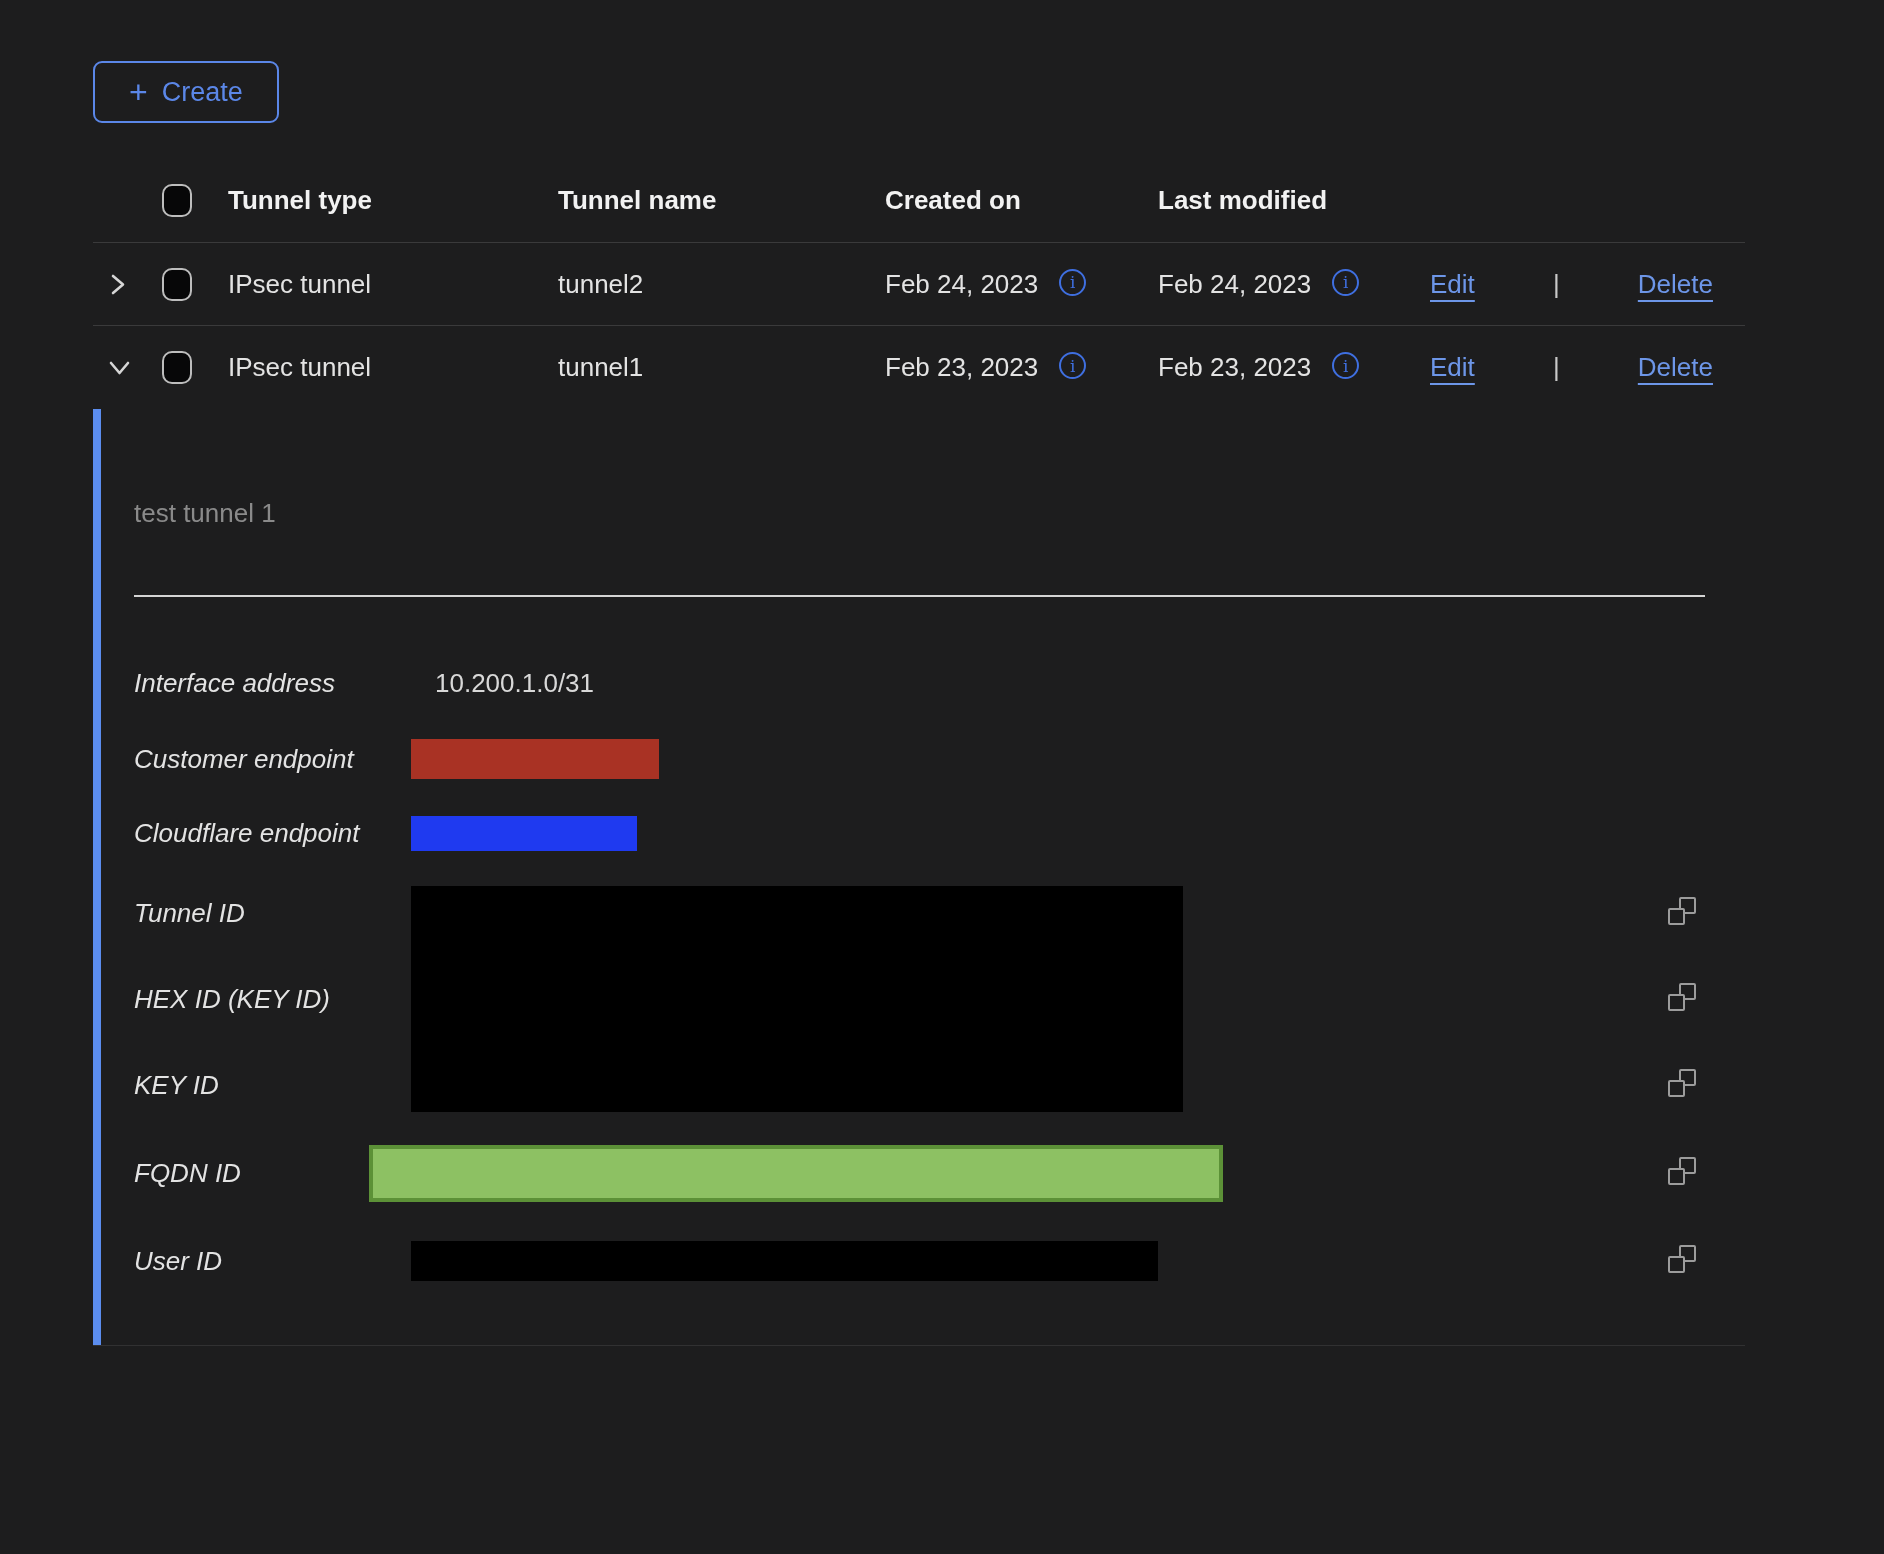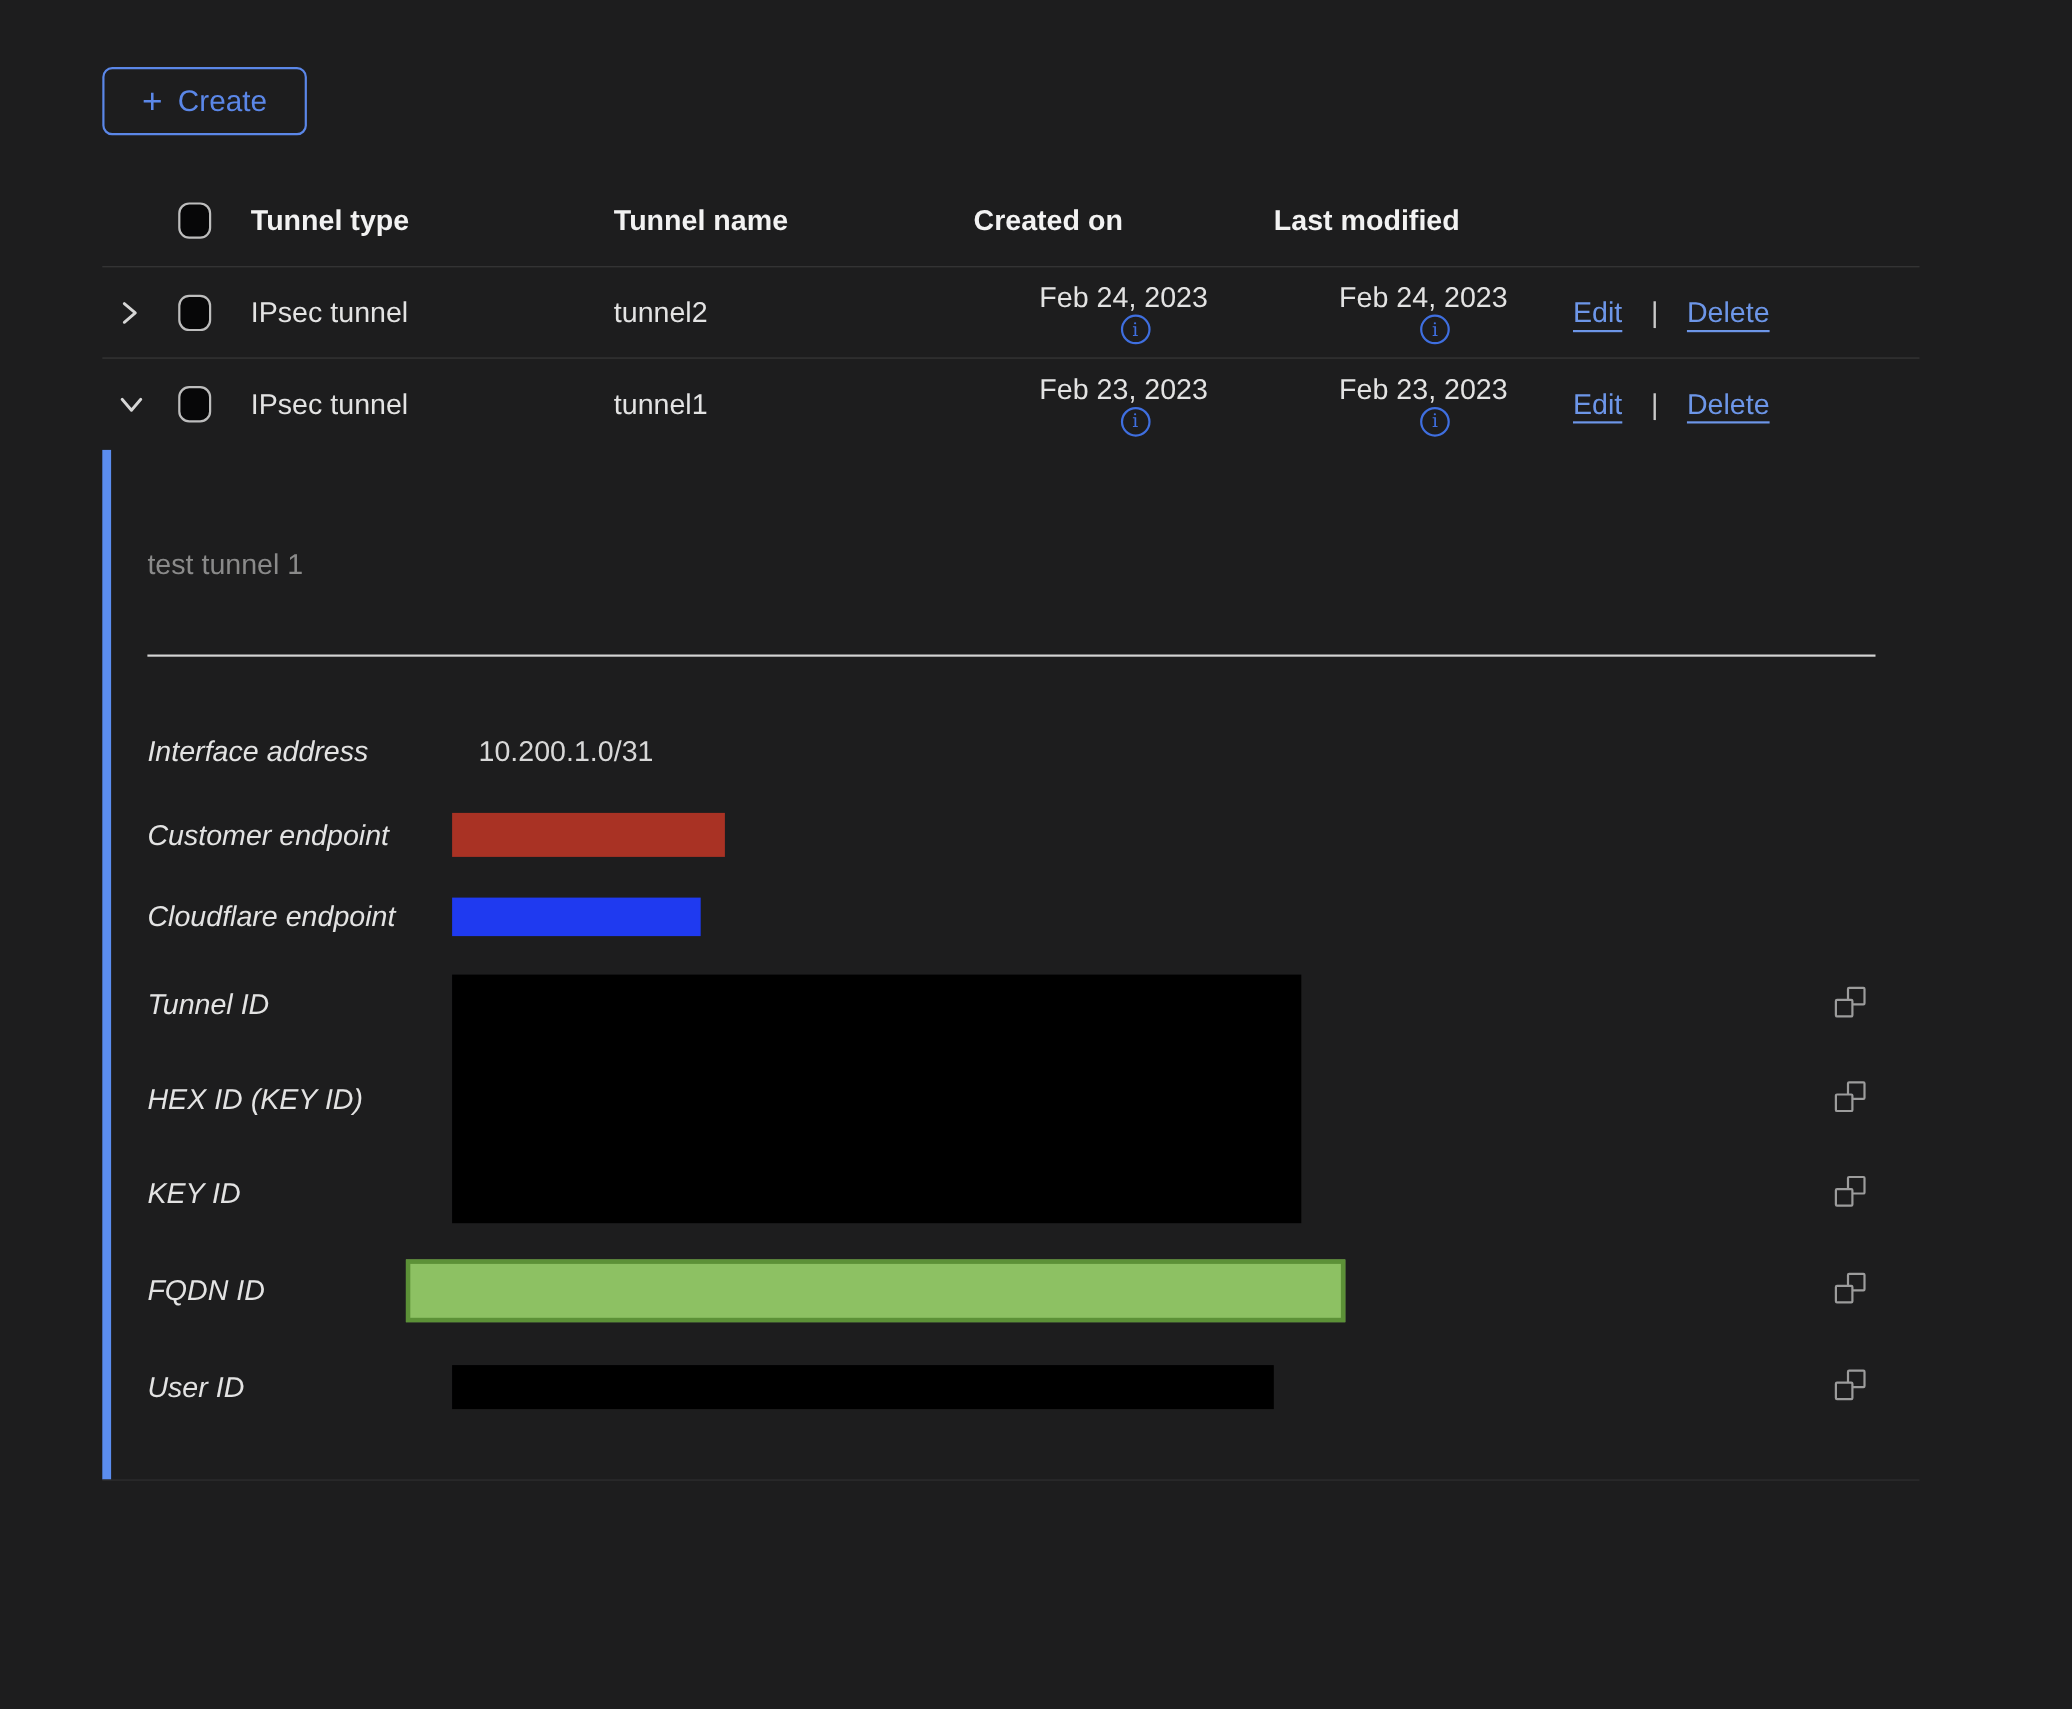--- a/index.html
+++ b/index.html
@@ -38,29 +38,29 @@
   .thead{height:84px;border-bottom:1px solid var(--divider);}
   .th{font-weight:700;font-size:26px;color:#f2f2f2;}
   .trow{height:83px;border-bottom:1px solid var(--divider);font-size:26px;color:#e3e3e3;}
   .trow.expanded{border-bottom:none;}
   .c-chev{padding-left:13px;display:flex;align-items:center;}
   .c-check{padding-left:12px;display:flex;align-items:center;}
   .checkbox{
     width:30px;height:33px;border:2px solid #bdbdbd;border-radius:10px;
     background:#070708;display:inline-block;cursor:pointer;
   }
-  .c-created,.c-modified{display:flex;align-items:center;flex-direction:column;}
+  .c-created,.c-modified{display:flex;align-items:flex-start;}
   .info{
     display:inline-flex;align-items:center;justify-content:center;
     width:27px;height:27px;margin-left:21px;
     border:2px solid var(--info);border-radius:50%;
     color:var(--info);font-size:17px;font-family:"DejaVu Serif",serif;font-style:normal;
     cursor:pointer;flex:0 0 auto;
   }
-  .c-actions{display:flex;align-items:center;justify-content:flex-start;padding-right:32px;gap:26px;}
+  .c-actions{display:flex;align-items:center;justify-content:space-between;padding-right:32px;gap:16px;}
   .c-actions a{
     color:var(--link);font-size:26px;text-decoration:underline;
     text-underline-offset:7px;text-decoration-thickness:2px;cursor:pointer;
   }
   .sep{color:#c9c9c9;font-size:26px;}
 
   
   .detail{
     border-left:8px solid var(--panel-border);
     padding:35px 0 41px 33px;

